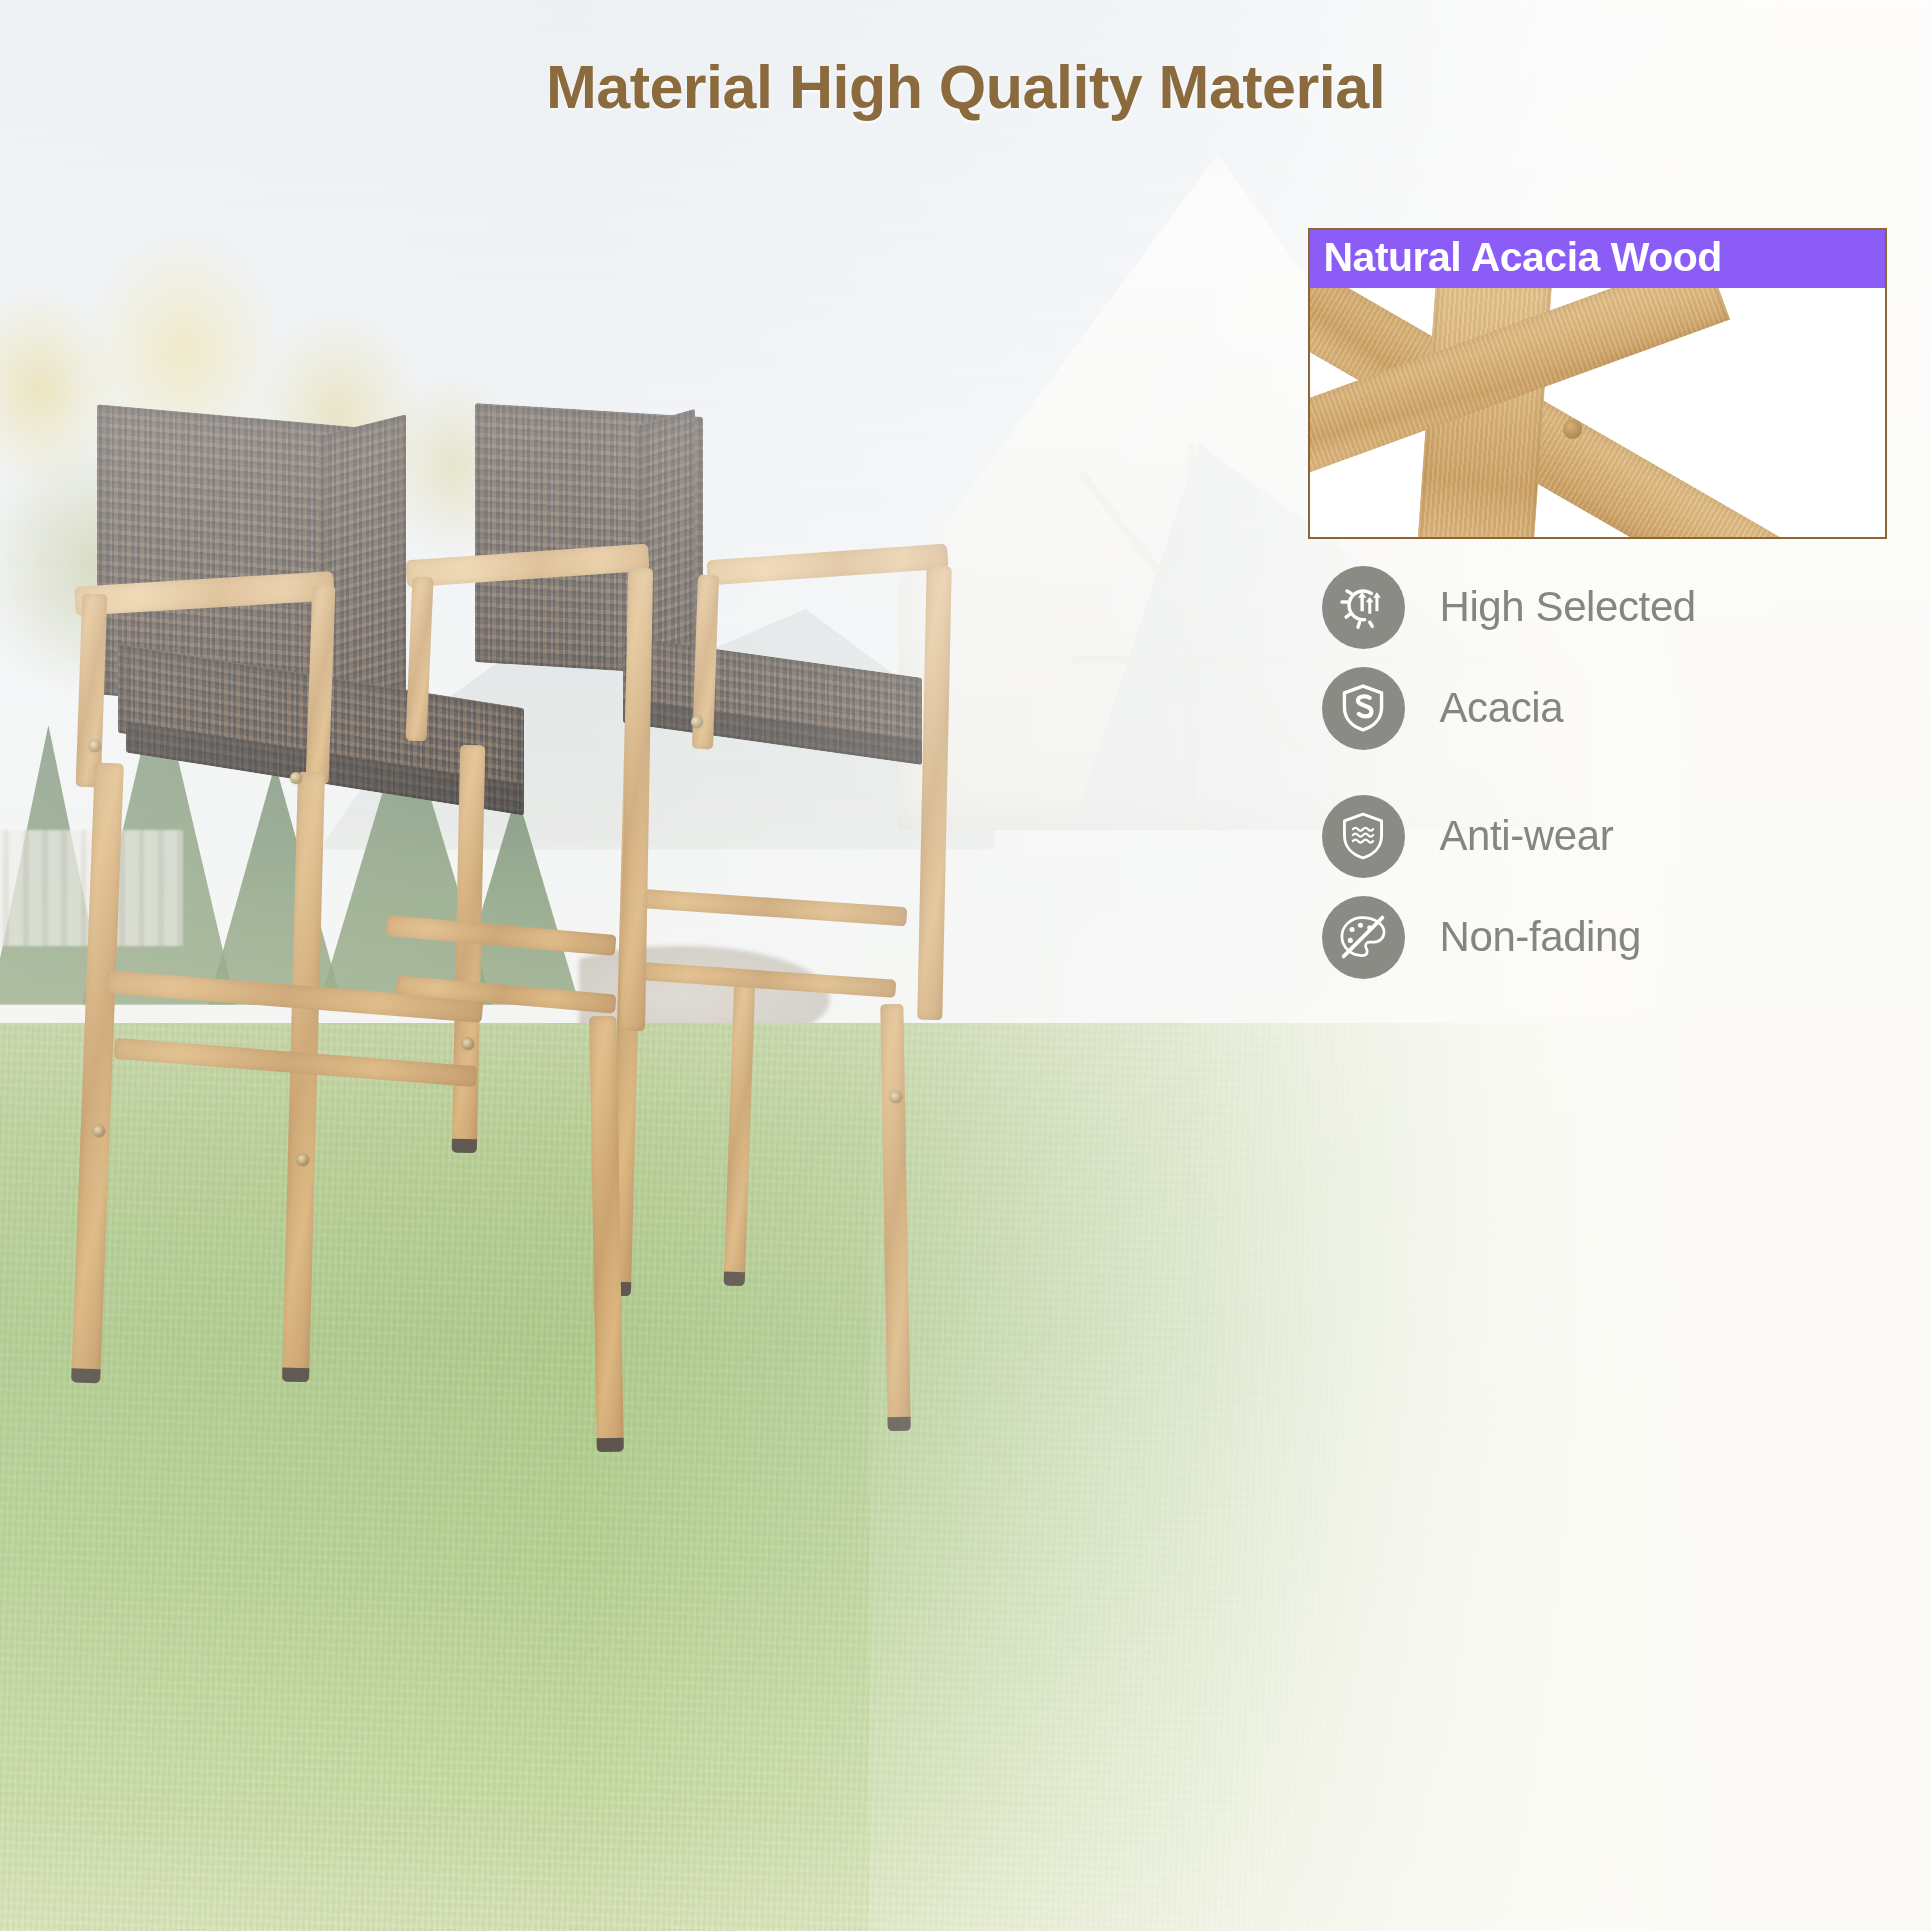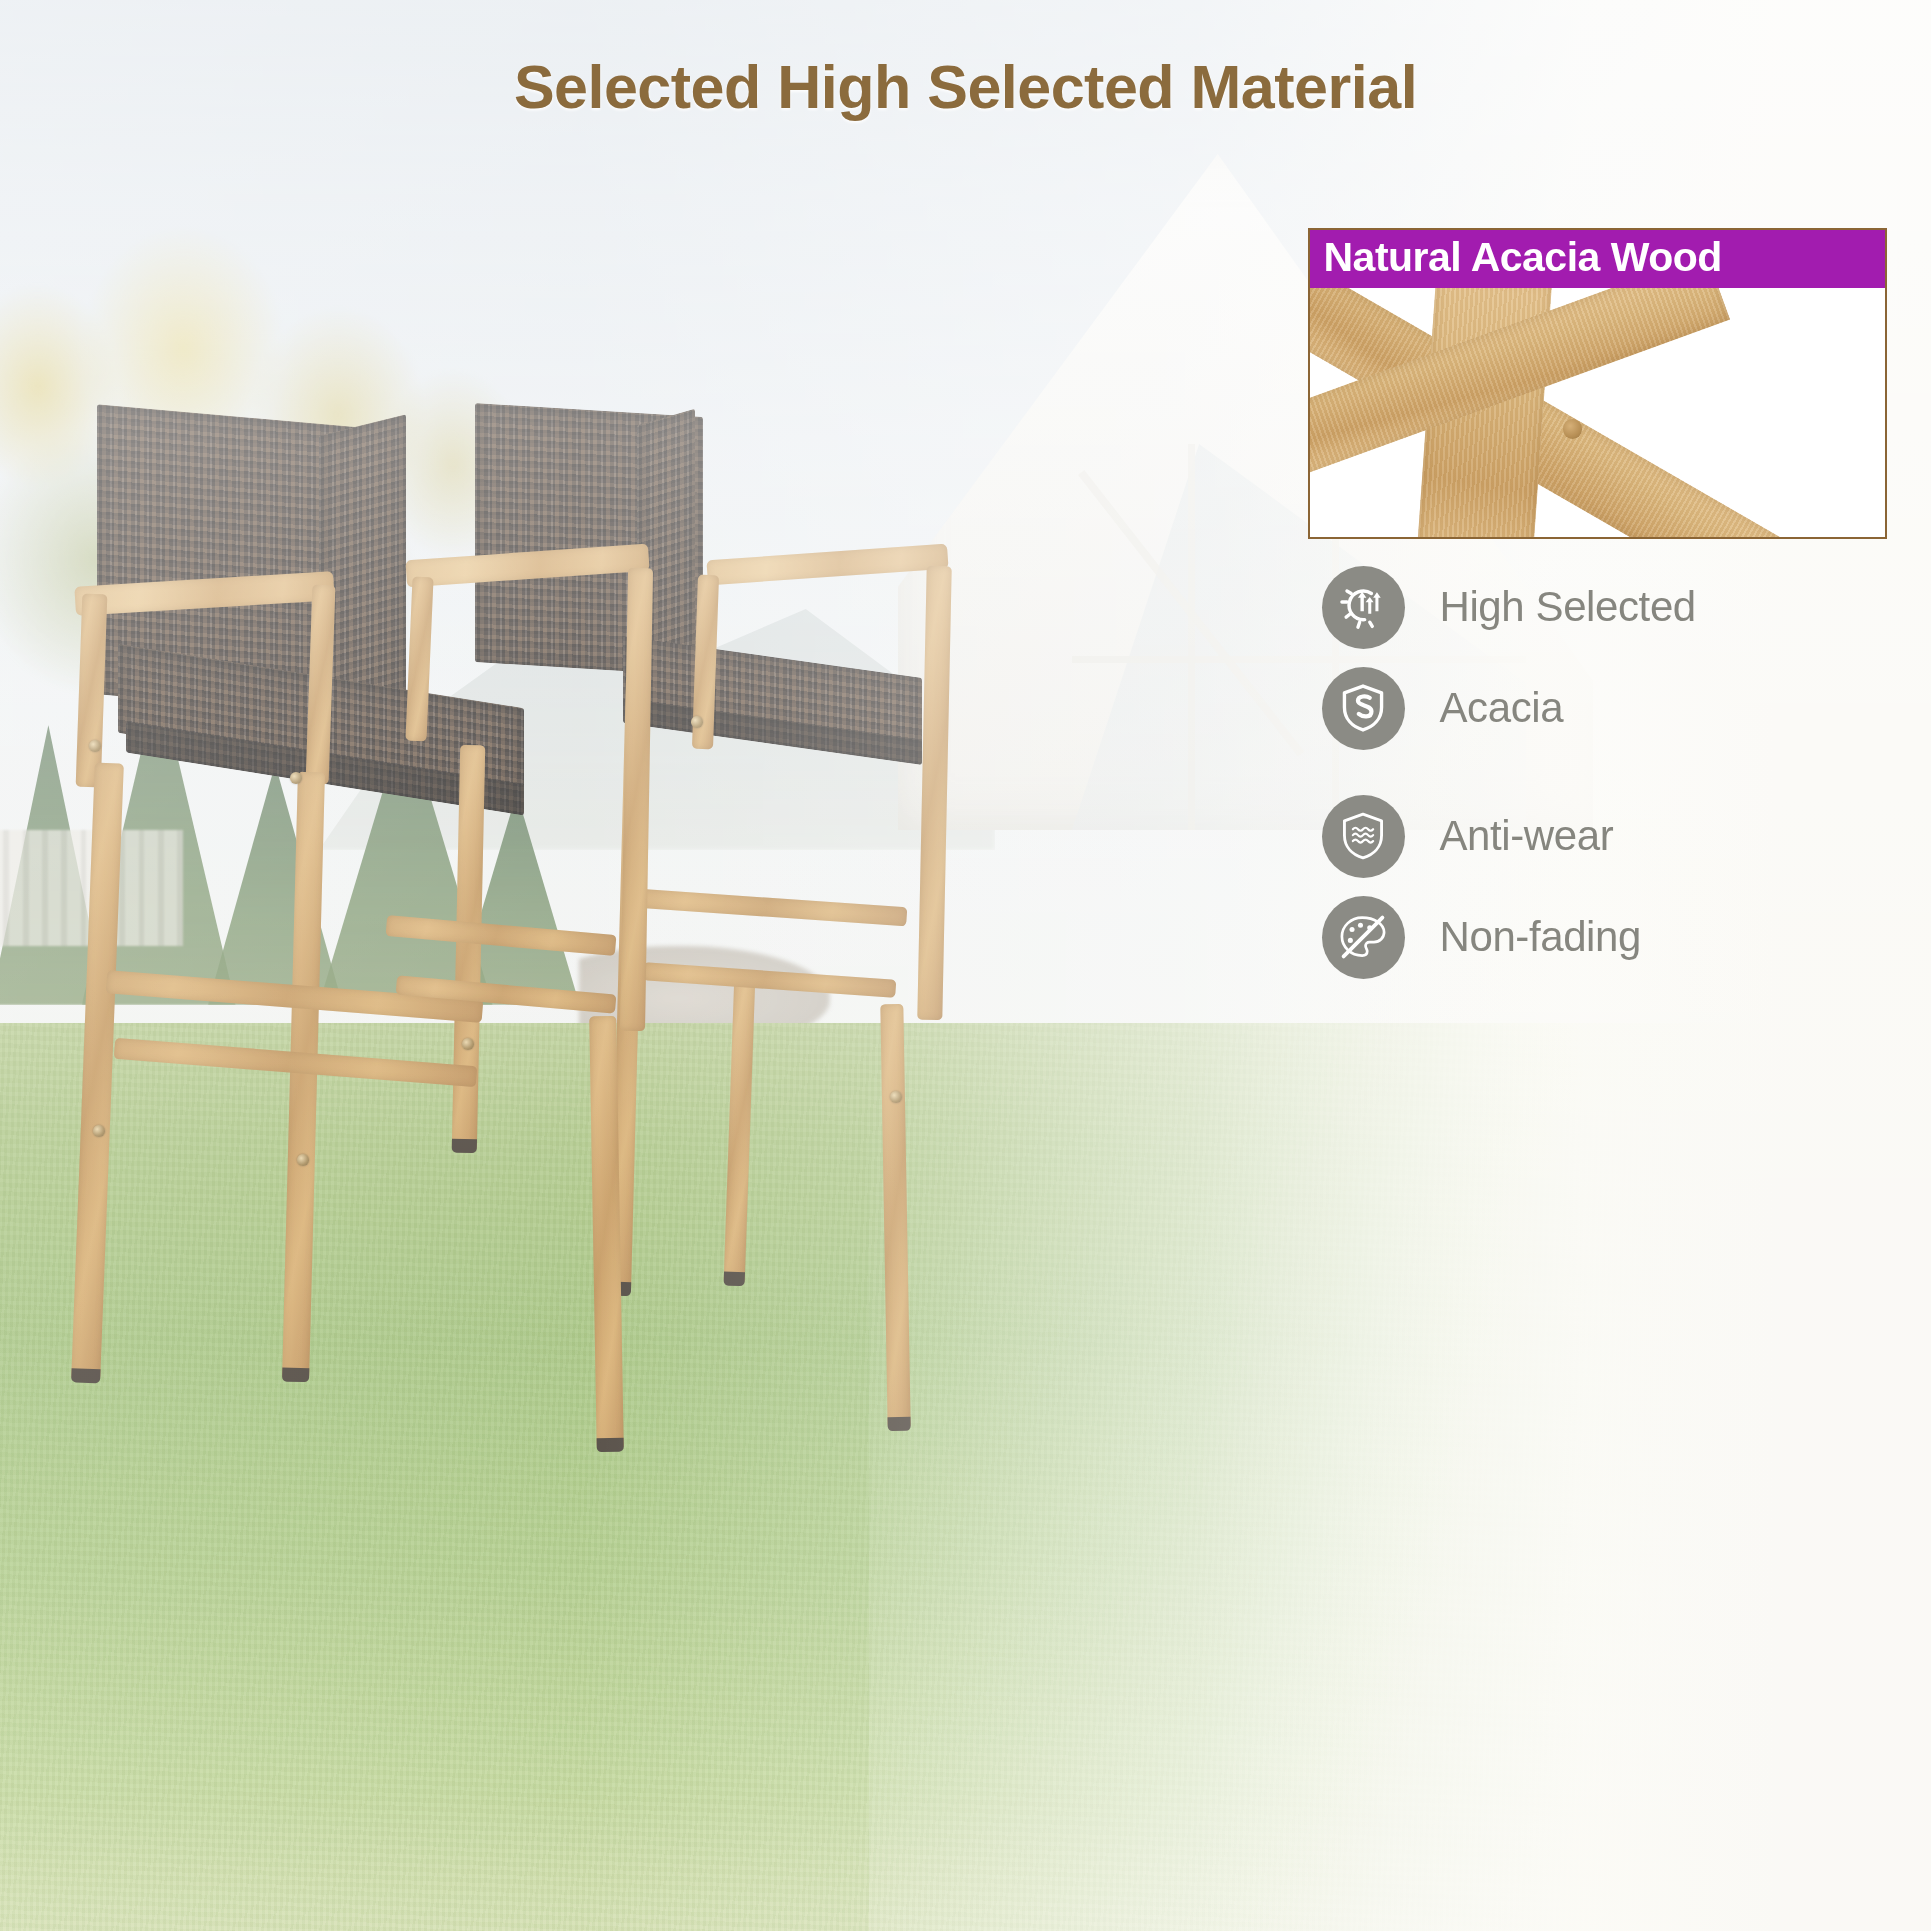--- a/index.html
+++ b/index.html
@@ -150,21 +150,21 @@
   #info-col {
     position:absolute; left:1308px; top:228px; width:579px;
     z-index:50;
   }
   .panel {
     border:2.9px solid #8b6535;
     background:#fff;
     margin-bottom:0;
   }
   .panel-title {
-    background:#a21caf;
+    background:#8b5cf6;
     color:#fff;
     font-size:41px;
     font-weight:bold;
     padding:6.8px 13.5px 10.6px 13.5px;
     line-height:1;
     white-space:nowrap;
     letter-spacing:-0.5px;
   }
   .panel-img { height:249px; position:relative; overflow:hidden; background:#fff; }
 
@@ -306,21 +306,21 @@
     <div class="screw" style="left:93px;top:1125px;"></div>
     <div class="screw" style="left:297px;top:1154px;"></div>
     <div class="screw" style="left:462px;top:1038px;"></div>
     <div class="screw" style="left:89px;top:740px;"></div>
     <div class="screw" style="left:290px;top:772px;"></div>
   </div>
 
   <div class="wash"></div>
 </div>
 
-<div id="page-title">Selected High Selected Material</div>
+<div id="page-title">Material High Quality Material</div>
 
 <div id="info-col">
 
   <div class="panel">
     <div class="panel-title">Natural Acacia Wood</div>
     <div class="panel-img">
       <div class="wc-slat" style="left:-29px;top:-39px;width:734px;height:75px;transform:rotate(30deg);transform-origin:left top;"></div>
       <div class="wc-slat" style="left:116px;top:-9.7px;width:116px;height:290px;transform:rotate(4deg);"></div>
       <div class="wc-slat" style="left:-39px;top:124px;width:463px;height:70px;transform:rotate(-20deg);transform-origin:left top;"></div>
       <div class="wc-dowel" style="left:253px;top:131px;"></div>

